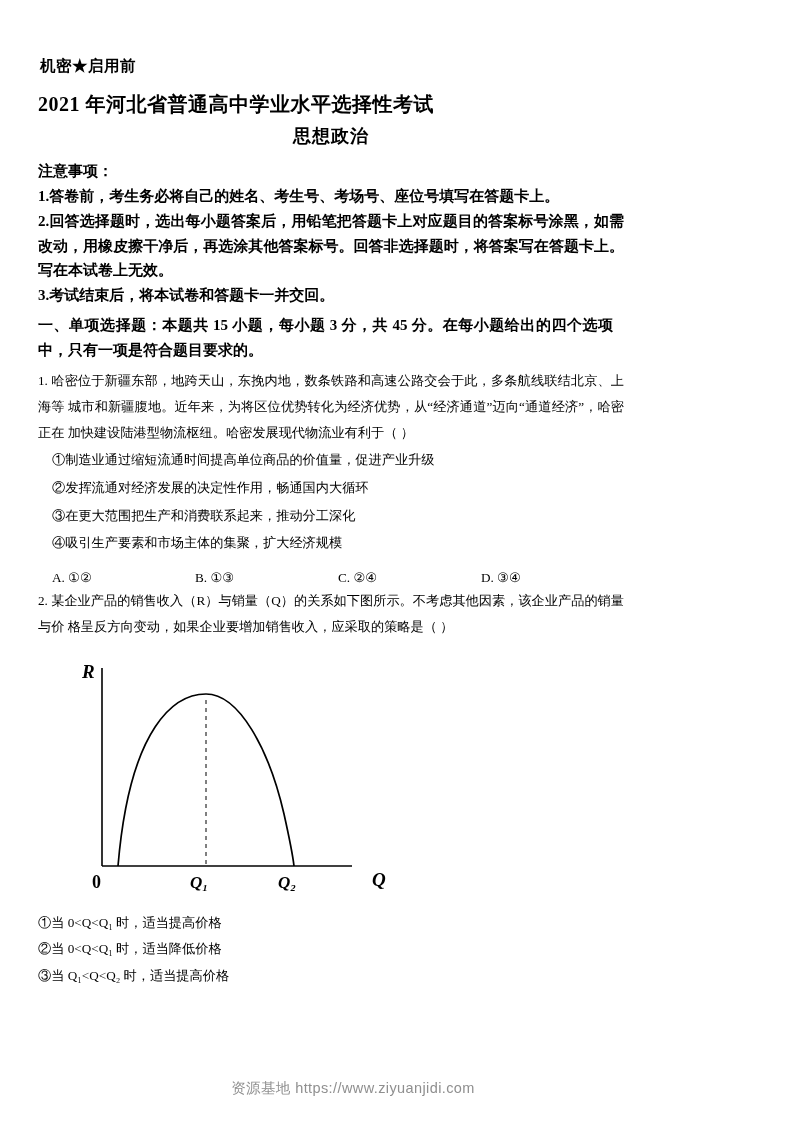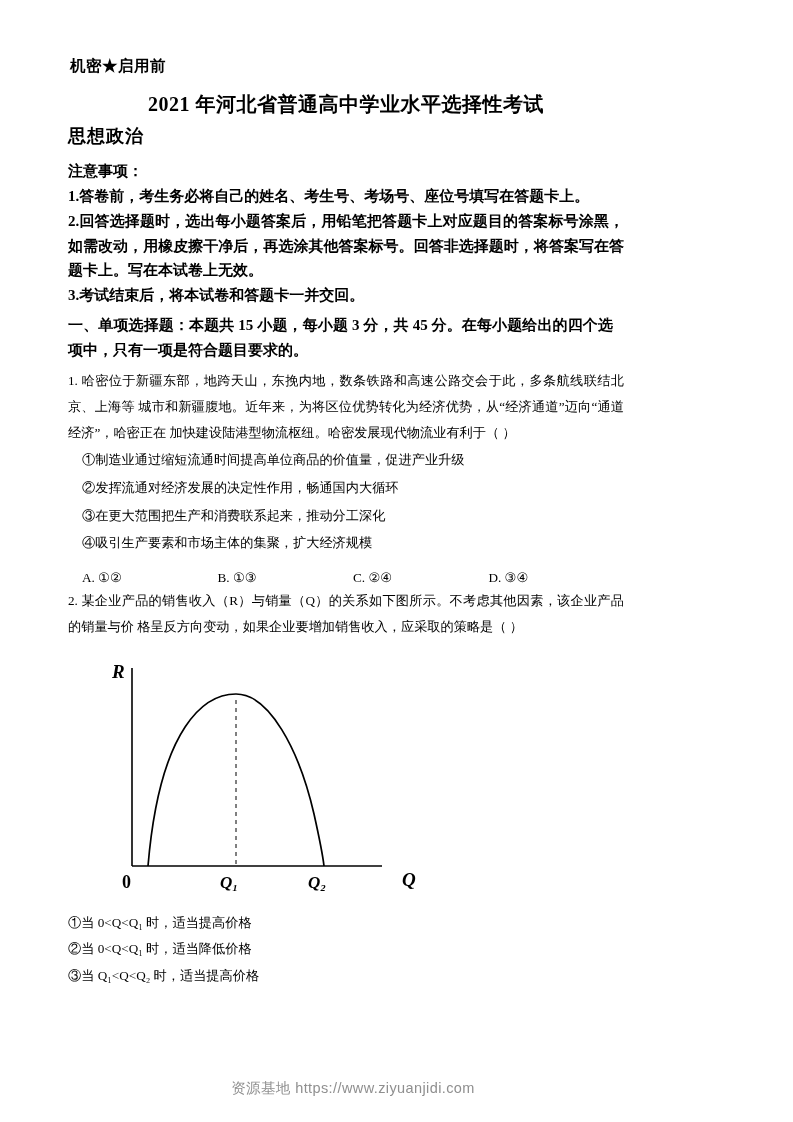--- a/index.html
+++ b/index.html
@@ -13,37 +13,37 @@
     font-family: "Liberation Serif", "DejaVu Serif", serif;
     color: #000000;
     position: relative;
     overflow: hidden;
   }
   .page {
     position: relative;
     width: 690px;
     height: 1122px;
     box-sizing: border-box;
-    padding: 56px 66px 0 68px;
+    padding: 56px 66px 0 38px;
   }
   .secret-line {
     font-size: 15.5px;
     font-weight: bold;
     letter-spacing: 0.5px;
     margin: 0 0 14px 2px;
   }
   .doc-title {
-    text-align: center;
+    text-align: left;
     font-size: 20px;
     font-weight: bold;
     letter-spacing: 0.5px;
     margin: 10px 0 6px 0;
   }
   .doc-subtitle {
-    text-align: left;
+    text-align: center;
     font-size: 18px;
     font-weight: bold;
     letter-spacing: 1px;
     margin: 6px 0 14px 0;
   }
   .notice-title {
     font-size: 15px;
     font-weight: bold;
     margin: 8px 0 3px 0;
   }

